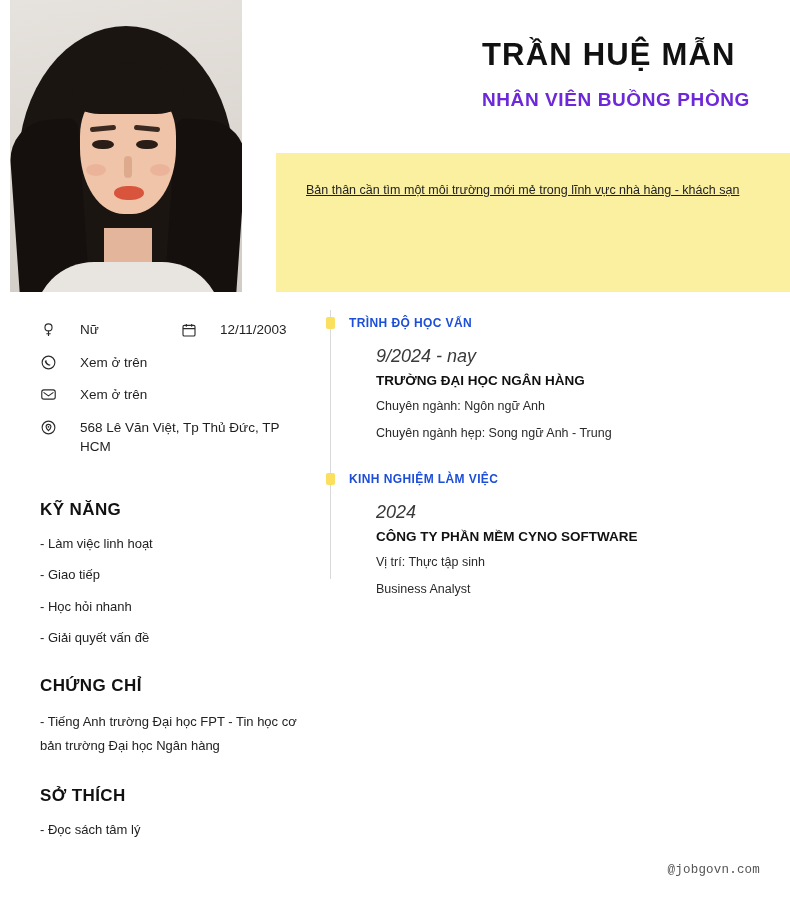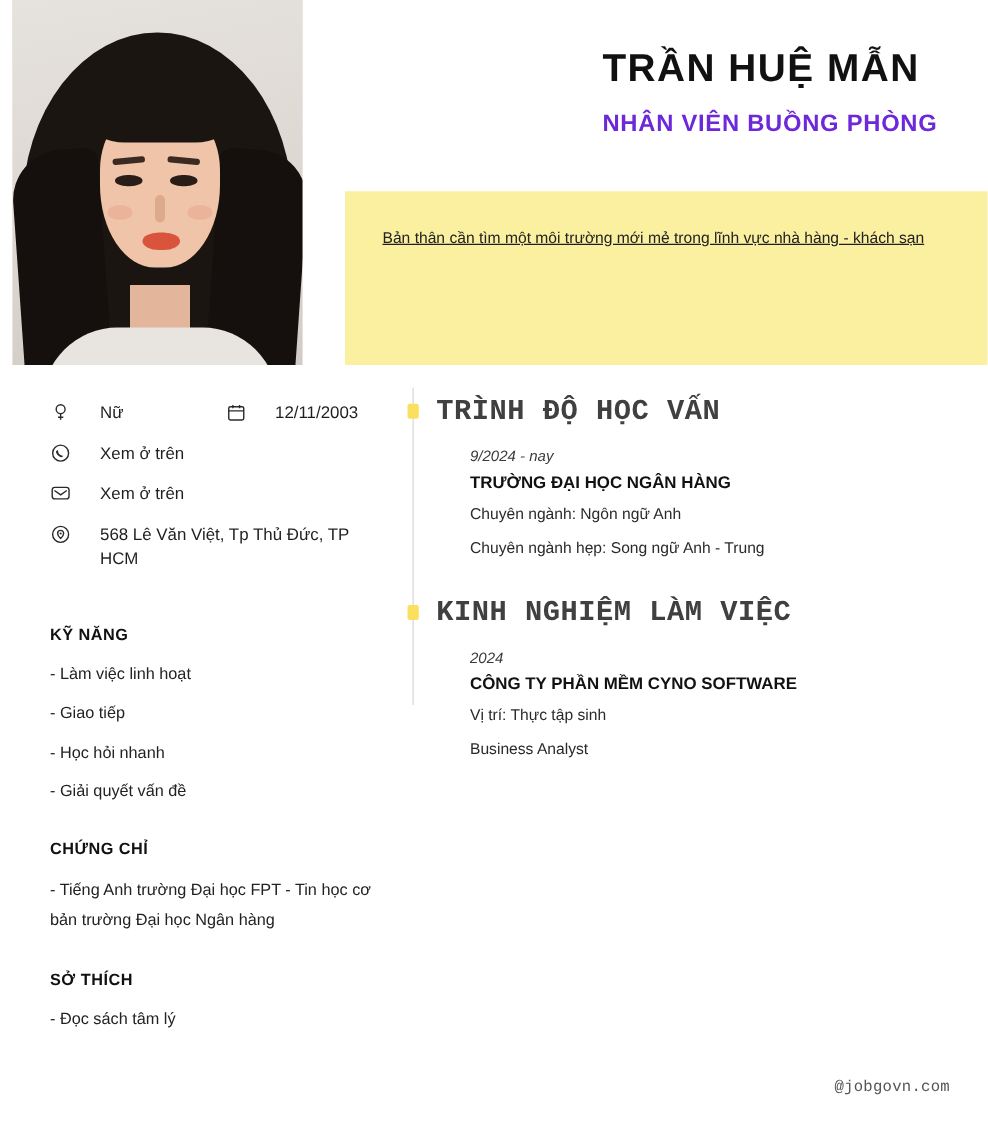--- a/index.html
+++ b/index.html
@@ -202,21 +202,21 @@
     margin-top: 1px;
   }
   .icon svg { display: block; }
   .contact-text {
     font-size: 13.5px;
     line-height: 1.45;
     color: #1f1f1f;
   }
 
   h2.sect {
-    font-size: 13px;
+    font-size: 17px;
     font-weight: bold;
     letter-spacing: .4px;
     margin: 28px 0 14px 0;
     color: #111;
   }
   .col-left h2.sect:first-of-type { margin-top: 30px; }
   .bullet {
     font-size: 13px;
     line-height: 1.5;
     margin: 0 0 12px 0;
@@ -233,28 +233,27 @@
     margin-bottom: 16px;
   }
   .dot {
     width: 9px; height: 12px;
     background: #fbdf5e;
     border-radius: 2px;
     margin-left: -32px;
     flex: 0 0 9px;
   }
   .r-title {
-    font-size: 23px;
+    font-size: 12px;
     font-weight: bold;
     letter-spacing: .4px;
-    color: #404040;
-    font-family: Liberation Mono, monospace;
+    color: #1d4ed8;
   }
   .r-date {
-    font-size: 12px;
+    font-size: 18px;
     font-style: italic;
     color: #3a3a3a;
     margin: 0 0 6px 18px;
   }
   .r-org {
     font-size: 13.5px;
     font-weight: bold;
     color: #111;
     margin: 0 0 10px 18px;
   }

